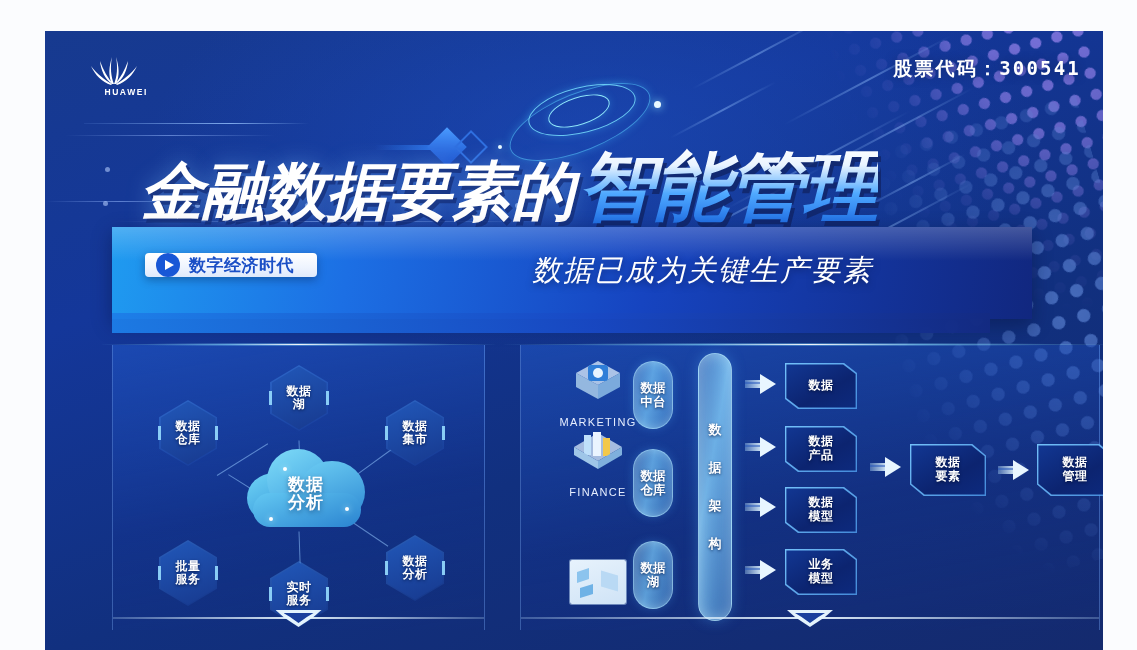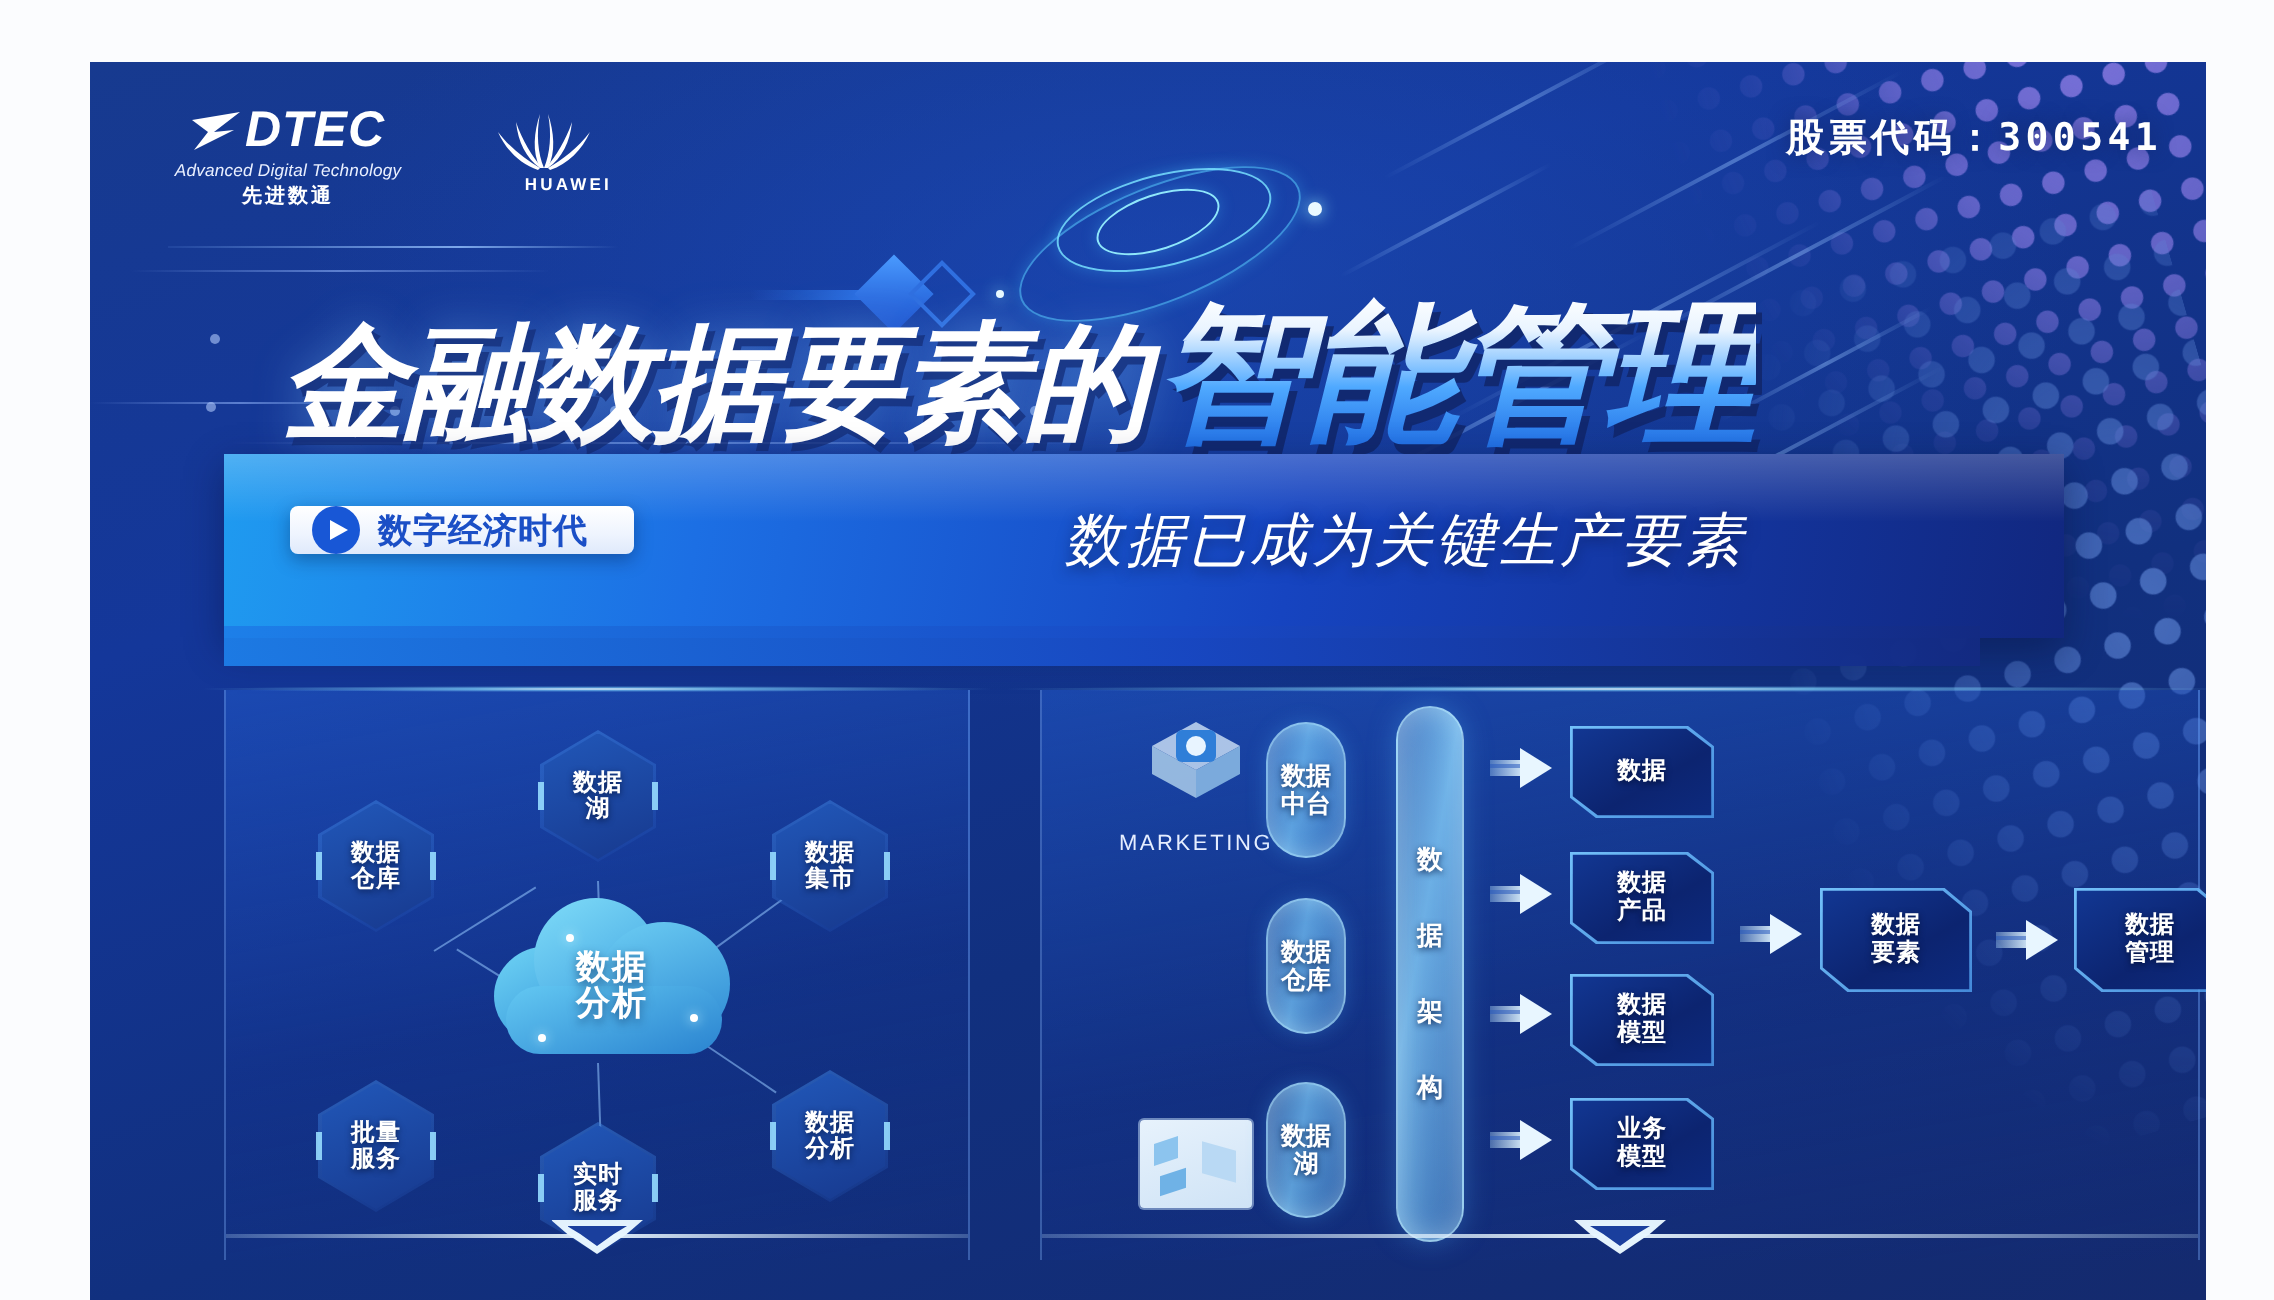--- a/index.html
+++ b/index.html
@@ -370,30 +370,20 @@
   <div class="streak" style="left:0px;   top:170px; width:150px;"></div>
   <div class="streak" style="left:70px;  top:190px; width:430px;"></div>
   <div class="dotlite" style="left:60px;  top:136px;"></div>
   <div class="dotlite" style="left:58px;  top:170px;"></div>
   <div class="dotlite" style="left:150px; top:172px;"></div>
   <div class="dotlite" style="left:260px; top:172px;"></div>
   <div class="dotlite" style="left:380px; top:172px;"></div>
   <div class="dotlite" style="left:470px; top:172px;"></div>
 
   <div class="logos">
-    <div class="dtec">
-      <div class="row">
-        <svg width="26" height="22" viewBox="0 0 26 22">
-          <path d="M1 5 L25 1 L12 11 L22 10 L2 20 L9 11 Z" fill="#ffffff"></path>
-        </svg>
-        <span class="word">DTEC</span>
-      </div>
-      <div class="sub">Advanced Digital Technology</div>
-      <div class="cn">先进数通</div>
-    </div>
     <div class="hw">
       <svg class="mark" viewBox="0 0 60 30">
         <g fill="#ffffff">
           <path d="M30 29 C27 22 26 12 28 2 C25 11 24 21 28 29 Z"></path>
           <path d="M30 29 C33 22 34 12 32 2 C35 11 36 21 32 29 Z"></path>
           <path d="M29 29 C24 23 19 15 16 6 C17 16 21 24 28 29 Z"></path>
           <path d="M31 29 C36 23 41 15 44 6 C43 16 39 24 32 29 Z"></path>
           <path d="M28 29 C21 25 13 19 7 11 C11 20 18 27 27 30 Z"></path>
           <path d="M32 29 C39 25 47 19 53 11 C49 20 42 27 33 30 Z"></path>
         </g>
@@ -529,20 +519,33 @@
           <polygon points="28,2 50,14 28,26 6,14" fill="#cfe4f7" opacity=".8"></polygon>
           <polygon points="6,14 28,26 28,40 6,28" fill="#aacdea" opacity=".85"></polygon>
           <polygon points="50,14 28,26 28,40 50,28" fill="#86b6e2" opacity=".9"></polygon>
           <rect x="18" y="6" width="20" height="16" rx="3" fill="#2f7ed8"></rect>
           <circle cx="28" cy="14" r="5" fill="#e8f4ff"></circle>
         </svg>
       </div>
       <div class="nm">MARKETING</div>
     </div>
 
+    <div class="src" style="left:38px; top:84px;">
+      <div class="glyph">
+        <svg viewBox="0 0 56 44" width="56" height="44">
+          <polygon points="28,4 52,18 28,32 4,18" fill="#d6e8f9" opacity=".75"></polygon>
+          <rect x="14" y="6" width="7" height="20" fill="#bfe0fa"></rect>
+          <rect x="23" y="3" width="8" height="24" fill="#eaf4ff"></rect>
+          <rect x="33" y="9" width="7" height="18" fill="#f2c84b"></rect>
+          <polygon points="4,18 28,32 28,40 4,26" fill="#9fc6e8"></polygon>
+          <polygon points="52,18 28,32 28,40 52,26" fill="#7fb0dd"></polygon>
+        </svg>
+      </div>
+      <div class="nm">FINANCE</div>
+    </div>
 
 
     <div class="thumb" style="left:49px; top:215px;">
       <div class="c1"></div>
       <div class="c2"></div>
       <div class="c3"></div>
     </div>
 
     <div class="cap" style="left:112px; top:16px;">
       <div class="lbl">

